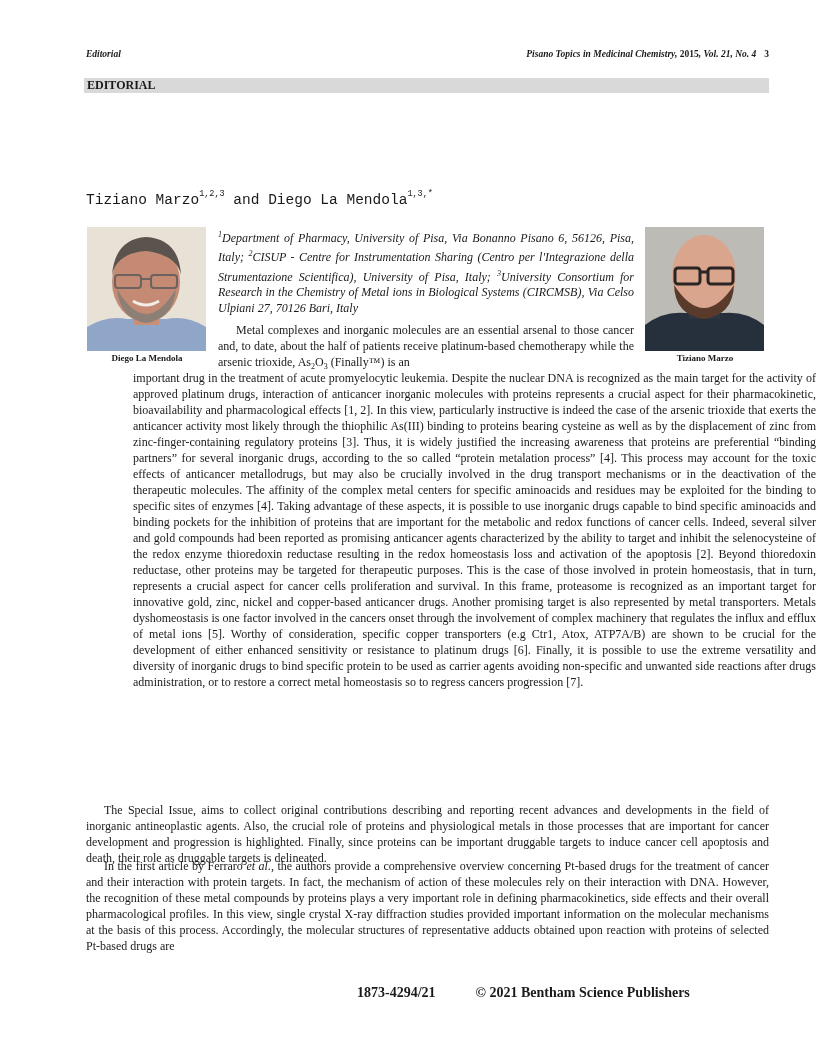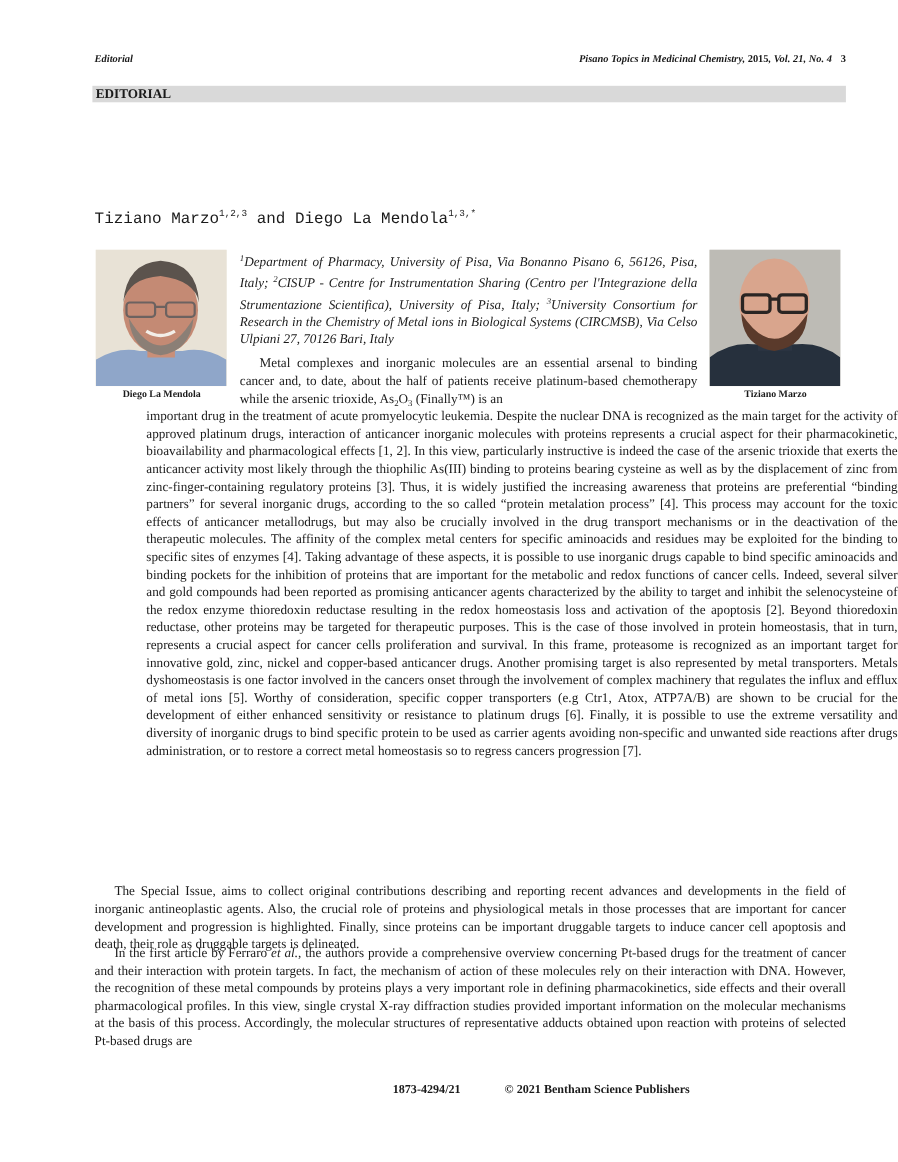--- a/index.html
+++ b/index.html
@@ -25,21 +25,21 @@
   .caption-left { top: 353px; left: 82px; }
   .caption-right { top: 353px; left: 640px; }
   .affil { position: absolute; top: 227px; left: 218px; width: 416px; font-size: 12px;
            line-height: 15.4px; font-style: italic; text-align: justify; }
   .affil sup { font-size: 8px; }
   .body-text { font-size: 12px; line-height: 16px; text-align: justify; margin: 0; }
   .p1-top { position: absolute; top: 322px; left: 218px; width: 416px; text-indent: 18px; }
   .p1-rest { position: absolute; top: 370px; left: 86px; width: 683px; margin-left: 47px; }
   .p2 { position: absolute; top: 782px; left: 86px; width: 683px; text-indent: 18px; margin-top: 20px; }
   .p3 { position: absolute; top: 858px; left: 86px; width: 683px; text-indent: 18px; }
-  .footer { position: absolute; top: 985px; left: 357px; font-size: 11px; font-weight: bold; }
+  .footer { position: absolute; top: 985px; left: 357px; font-size: 14px; font-weight: bold; }
   .footer .copy { margin-left: 40px; }
   sub { font-size: 8px; }
 </style>
 </head>
 <body>
 
 <div class="running-head">
   <span class="left">Editorial</span>
   <span class="right"><span>Pisano Topics in Medicinal Chemistry</span>, <span class="year">2015</span>, <span>Vol. 21, No. 4</span><span class="pn">3</span></span>
 </div>
@@ -81,21 +81,21 @@
     <rect x="63" y="41" width="25" height="16" rx="3" fill="none" stroke="#2a2523" stroke-width="3"></rect>
     <line x1="55" y1="45" x2="63" y2="45" stroke="#2a2523" stroke-width="3"></line>
   </svg>
 </div>
 <div class="caption caption-right">Tiziano Marzo</div>
 
 <div class="affil">
   <sup>1</sup><span>Department of Pharmacy, University of Pisa, Via Bonanno Pisano 6, 56126, Pisa, Italy; </span><sup>2</sup><span>CISUP - Centre for Instrumentation Sharing (Centro per l'Integrazione della Strumentazione Scientifica), University of Pisa, Italy; </span><sup>3</sup><span>University Consortium for Research in the Chemistry of Metal ions in Biological Systems (CIRCMSB), Via Celso Ulpiani 27, 70126 Bari, Italy</span>
 </div>
 
-<p class="body-text p1-top"><span>Metal complexes and inorganic molecules are an essential arsenal to binding cancer and, to date, about the half of patients receive platinum-based chemotherapy while the arsenic trioxide, As</span><sub>2</sub><span>O</span><sub>3</sub><span> (Finally™) is an</span></p>
+<p class="body-text p1-top"><span>Metal complexes and inorganic molecules are an essential arsenal to those cancer and, to date, about the half of patients receive platinum-based chemotherapy while the arsenic trioxide, As</span><sub>2</sub><span>O</span><sub>3</sub><span> (Finally™) is an</span></p>
 
 <p class="body-text p1-rest">important drug in the treatment of acute promyelocytic leukemia. Despite the nuclear DNA is recognized as the main target for the activity of approved platinum drugs, interaction of anticancer inorganic molecules with proteins represents a crucial aspect for their pharmacokinetic, bioavailability and pharmacological effects [1, 2]. In this view, particularly instructive is indeed the case of the arsenic trioxide that exerts the anticancer activity most likely through the thiophilic As(III) binding to proteins bearing cysteine as well as by the displacement of zinc from zinc-finger-containing regulatory proteins [3]. Thus, it is widely justified the increasing awareness that proteins are preferential “binding partners” for several inorganic drugs, according to the so called “protein metalation process” [4]. This process may account for the toxic effects of anticancer metallodrugs, but may also be crucially involved in the drug transport mechanisms or in the deactivation of the therapeutic molecules. The affinity of the complex metal centers for specific aminoacids and residues may be exploited for the binding to specific sites of enzymes [4]. Taking advantage of these aspects, it is possible to use inorganic drugs capable to bind specific aminoacids and binding pockets for the inhibition of proteins that are important for the metabolic and redox functions of cancer cells. Indeed, several silver and gold compounds had been reported as promising anticancer agents characterized by the ability to target and inhibit the selenocysteine of the redox enzyme thioredoxin reductase resulting in the redox homeostasis loss and activation of the apoptosis [2]. Beyond thioredoxin reductase, other proteins may be targeted for therapeutic purposes. This is the case of those involved in protein homeostasis, that in turn, represents a crucial aspect for cancer cells proliferation and survival. In this frame, proteasome is recognized as an important target for innovative gold, zinc, nickel and copper-based anticancer drugs. Another promising target is also represented by metal transporters. Metals dyshomeostasis is one factor involved in the cancers onset through the involvement of complex machinery that regulates the influx and efflux of metal ions [5]. Worthy of consideration, specific copper transporters (e.g Ctr1, Atox, ATP7A/B) are shown to be crucial for the development of either enhanced sensitivity or resistance to platinum drugs [6]. Finally, it is possible to use the extreme versatility and diversity of inorganic drugs to bind specific protein to be used as carrier agents avoiding non-specific and unwanted side reactions after drugs administration, or to restore a correct metal homeostasis so to regress cancers progression [7].</p>
 
 <p class="body-text p2">The Special Issue, aims to collect original contributions describing and reporting recent advances and developments in the field of inorganic antineoplastic agents. Also, the crucial role of proteins and physiological metals in those processes that are important for cancer development and progression is highlighted. Finally, since proteins can be important druggable targets to induce cancer cell apoptosis and death, their role as druggable targets is delineated.</p>
 
 <p class="body-text p3"><span>In the first article by Ferraro </span><i>et al.</i><span>, the authors provide a comprehensive overview concerning Pt-based drugs for the treatment of cancer and their interaction with protein targets. In fact, the mechanism of action of these molecules rely on their interaction with DNA. However, the recognition of these metal compounds by proteins plays a very important role in defining pharmacokinetics, side effects and their overall pharmacological profiles. In this view, single crystal X-ray diffraction studies provided important information on the molecular mechanisms at the basis of this process. Accordingly, the molecular structures of representative adducts obtained upon reaction with proteins of selected Pt-based drugs are</span></p>
 
 <div class="footer">
   <span>1873-4294/21</span><span class="copy">© 2021 Bentham Science Publishers</span>
 </div>

